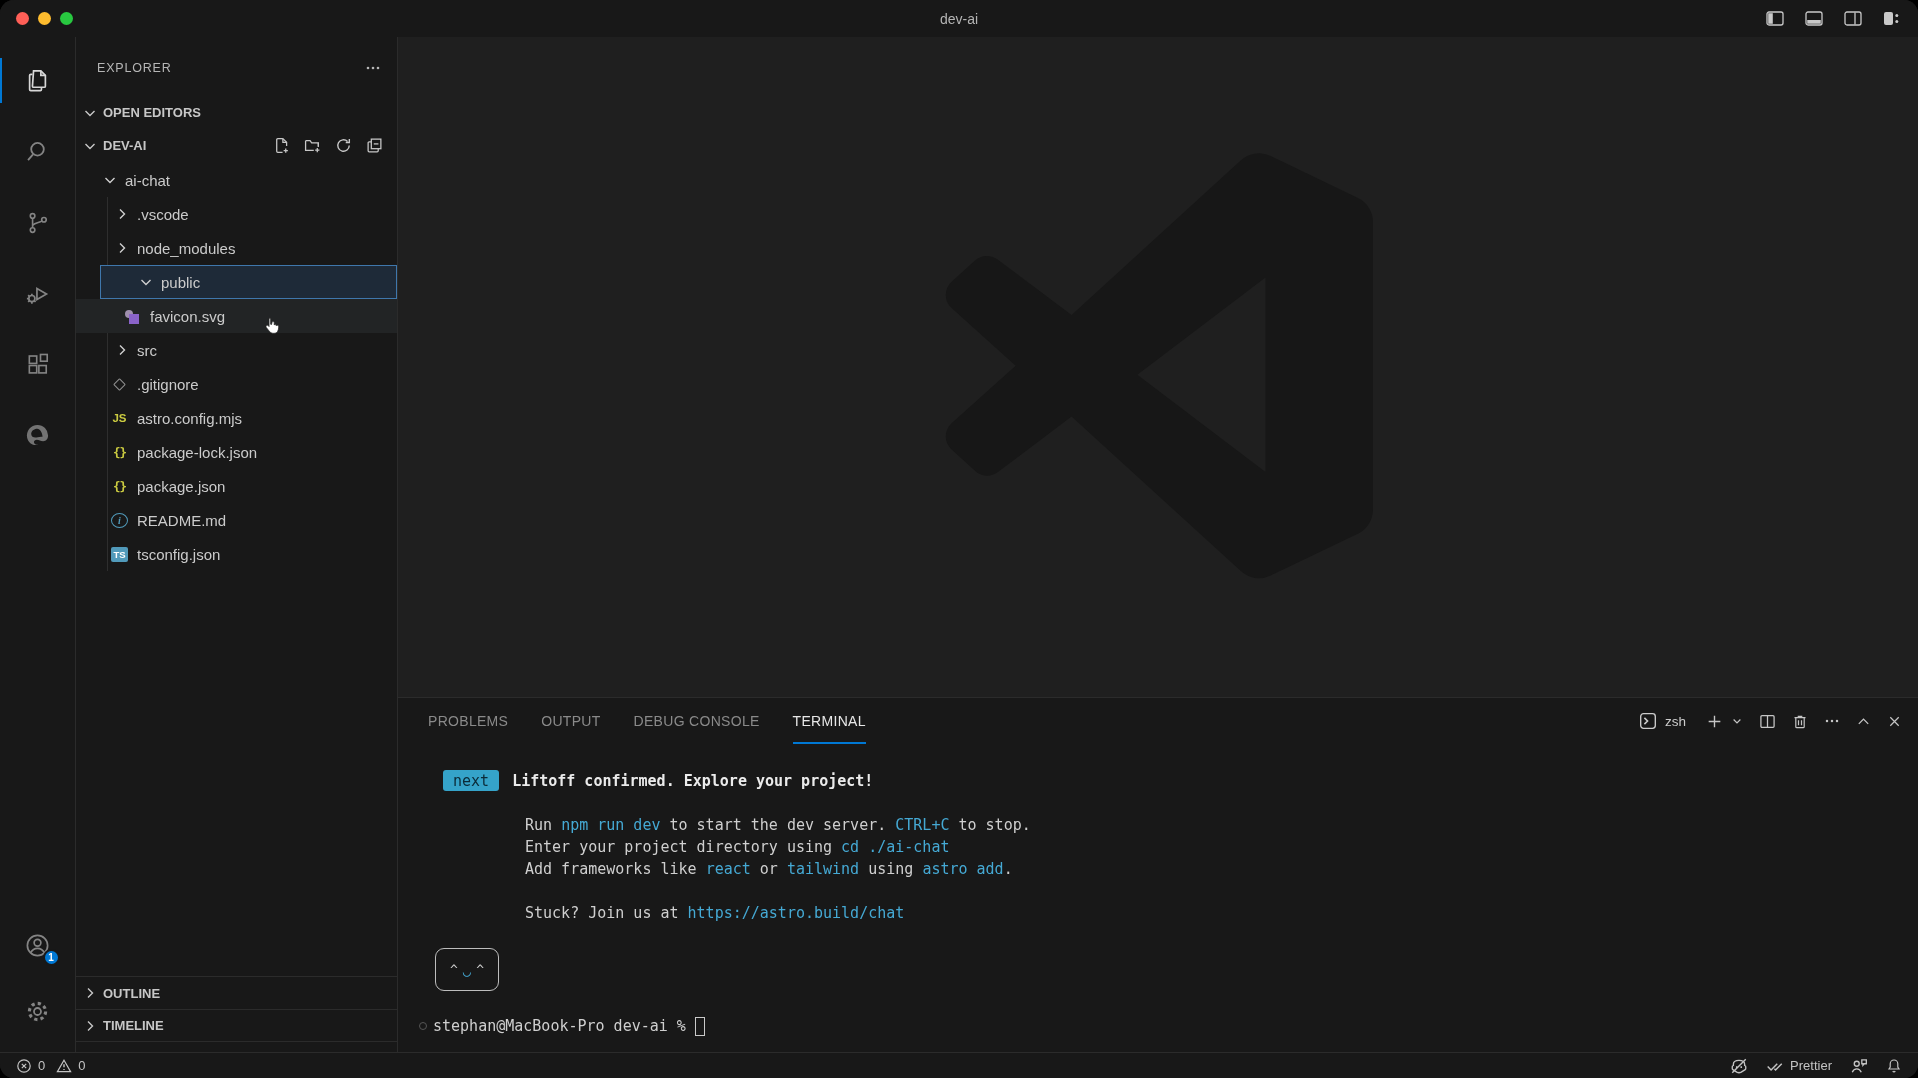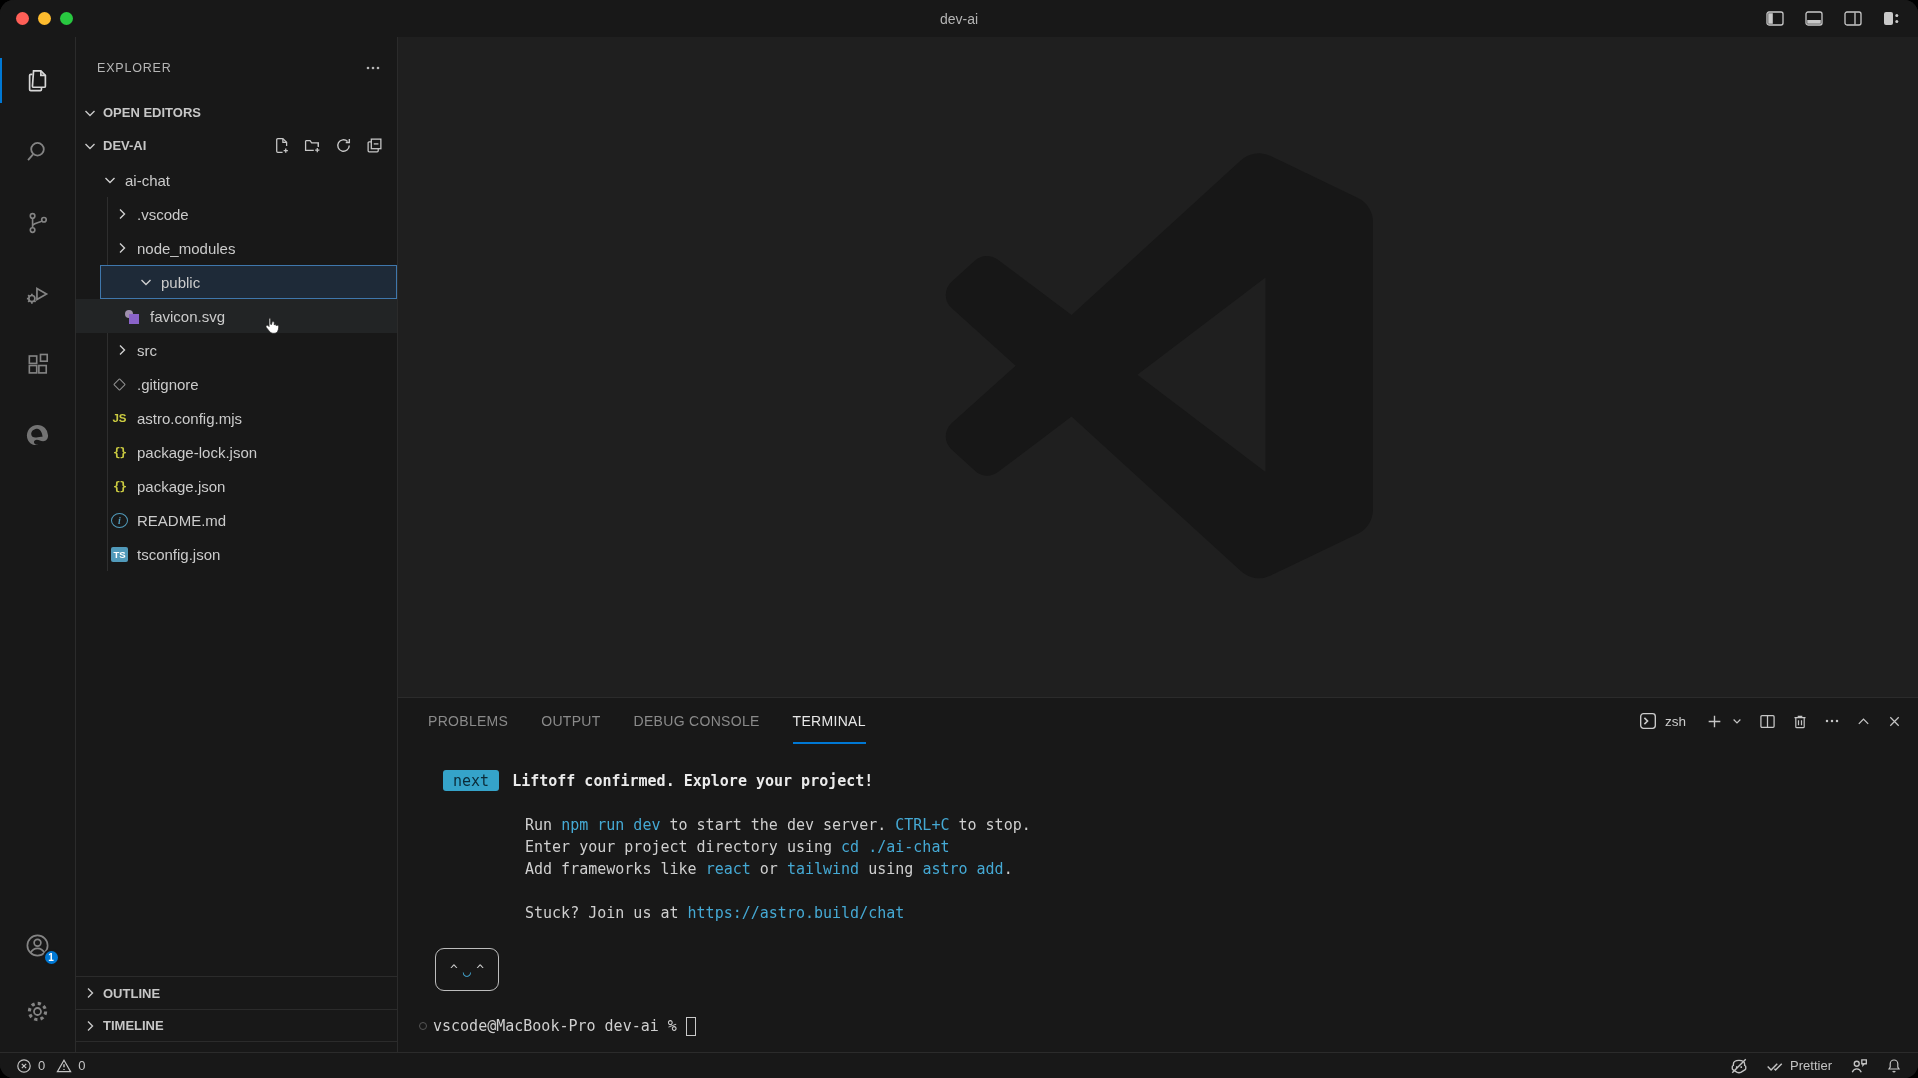--- a/index.html
+++ b/index.html
@@ -465,21 +465,21 @@
             </div>
           <div class="houston">
             <div class="face">
               <span>^</span>
                 <span class="mouth">◡</span>
                 <span>^</span>
             </div>
           </div>
           <div class="prompt">
             <span class="prompt-circle"></span>
-            <span>vscode@MacBook-Pro dev-ai %</span>
+            <span>stephan@MacBook-Pro dev-ai %</span>
             <span class="cursor"></span>
           </div>
         </div>
       </div>
     </div>
   </div>
 
   <div class="statusbar">
     <div class="sb-left">
       <span>

